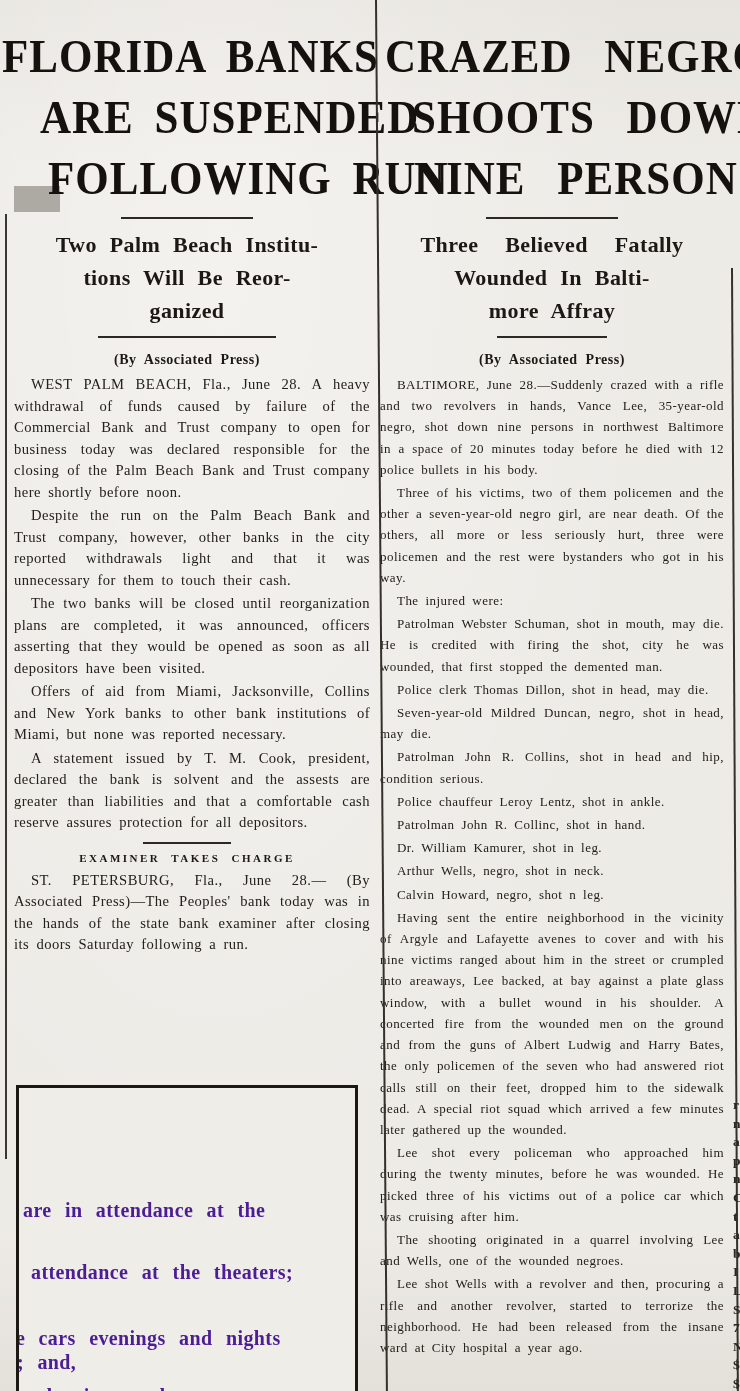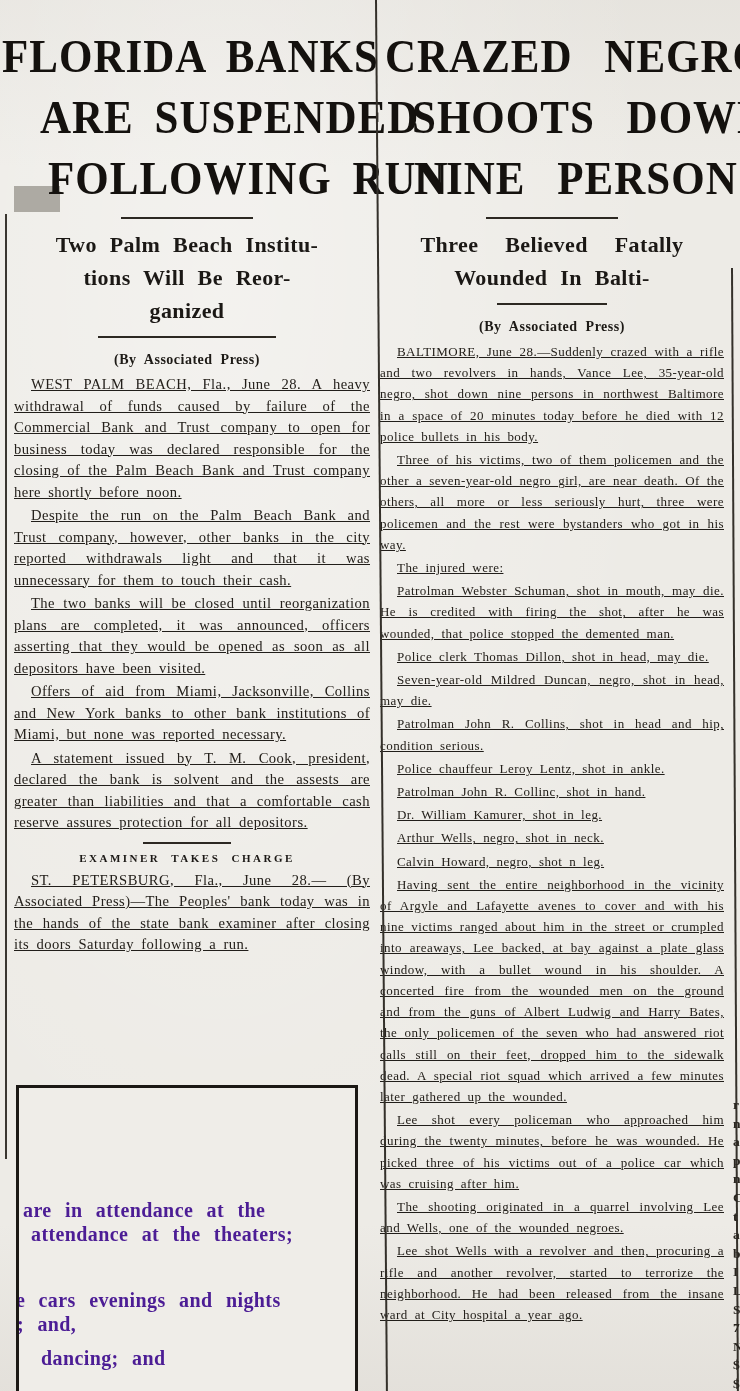--- a/index.html
+++ b/index.html
@@ -45,21 +45,21 @@
   .rule-b{width:178px;margin-top:9px;}
   .rule-c{width:110px;margin-top:9px;}
 
   .subhead{margin-top:9px;font-weight:700;color:#1b1815;}
   .subhead-line{font-size:22px;line-height:33px;text-align:center;word-spacing:7px;letter-spacing:.4px;}
   .col-right .subhead-line:nth-child(1){word-spacing:21px;}
 
   .byline{margin-top:14px;text-align:center;font-weight:700;font-size:14px;letter-spacing:.5px;word-spacing:4px;color:#1d1a16;}
 
   
-  .bodytext{margin-top:6px;text-decoration:underline;}
+  .bodytext{margin-top:6px;}
   .col-left .bodytext{padding-left:12px;width:356px;}
   .col-right .bodytext{width:344px;}
   .para{
     font-size:14.6px;line-height:21.5px;text-align:justify;
     text-indent:17px;letter-spacing:.45px;word-spacing:3.2px;
     margin:0 0 2px 0;color:#24201b;
   }
   .col-right .para{font-size:13px;line-height:21.2px;}
 
   
@@ -71,21 +71,21 @@
   
   .ad-box{
     position:absolute;left:16px;top:1085px;width:336px;height:330px;
     border:3px solid #1b1814;background:#efede8;overflow:hidden;
   }
   .ad-line{
     font-weight:700;font-size:20px;line-height:24px;color:#4c1d95;
     letter-spacing:.4px;word-spacing:8px;white-space:nowrap;padding-left:4px;
   }
   .ad-line:nth-child(1){margin-top:110px;}
-  .ad-line:nth-child(2){padding-left:12px;}
+  .ad-line:nth-child(2){margin-top:38px;padding-left:12px;}
   .ad-line:nth-child(3){margin-top:42px;padding-left:0;margin-left:-12px;}
   .ad-line:nth-child(4){margin-top:0px;margin-left:-12px;}
   .ad-line:nth-child(5){margin-top:10px;padding-left:22px;}
 
   
   .edge-strip{
     position:absolute;left:733px;top:1096px;width:12px;
     font-size:13.5px;font-weight:700;line-height:18.6px;color:#2a2620;
     overflow:hidden;letter-spacing:0;
   }
@@ -138,28 +138,29 @@
 <div class="col col-right">
   <div class="headline">
       <div class="hl-line">CRAZED NEGRO</div>
       <div class="hl-line">SHOOTS DOWN</div>
       <div class="hl-line">NINE PERSONS</div>
     </div>
   <div class="hrule rule-a"></div>
   <div class="subhead">
       <div class="subhead-line">Three Believed Fatally</div>
       <div class="subhead-line">Wounded In Balti-</div>
+      <div class="subhead-line">more Affray</div>
     </div>
   <div class="hrule rule-c"></div>
   <div class="byline">(By Associated Press)</div>
   <div class="bodytext">
       <p class="para">BALTIMORE, June 28.—Suddenly crazed with a rifle and two revolvers in hands, Vance Lee, 35-year-old negro, shot down nine persons in northwest Baltimore in a space of 20 minutes today before he died with 12 police bullets in his body.</p>
       <p class="para">Three of his victims, two of them policemen and the other a seven-year-old negro girl, are near death. Of the others, all more or less seriously hurt, three were policemen and the rest were bystanders who got in his way.</p>
       <p class="para">The injured were:</p>
-      <p class="para">Patrolman Webster Schuman, shot in mouth, may die. He is credited with firing the shot, after he was wounded, that police stopped the demented man.</p>
+      <p class="para">Patrolman Webster Schuman, shot in mouth, may die. He is credited with firing the shot, city he was wounded, that first stopped the demented man.</p>
       <p class="para">Police clerk Thomas Dillon, shot in head, may die.</p>
       <p class="para">Seven-year-old Mildred Duncan, negro, shot in head, may die.</p>
       <p class="para">Patrolman John R. Collins, shot in head and hip, condition serious.</p>
       <p class="para">Police chauffeur Leroy Lentz, shot in ankle.</p>
       <p class="para">Patrolman John R. Collinc, shot in hand.</p>
       <p class="para">Dr. William Kamurer, shot in leg.</p>
       <p class="para">Arthur Wells, negro, shot in neck.</p>
       <p class="para">Calvin Howard, negro, shot n leg.</p>
       <p class="para">Having sent the entire neighborhood in the vicinity of Argyle and Lafayette avenes to cover and with his nine victims ranged about him in the street or crumpled into areaways, Lee backed, at bay against a plate glass window, with a bullet wound in his shoulder. A concerted fire from the wounded men on the ground and from the guns of Albert Ludwig and Harry Bates, the only policemen of the seven who had answered riot calls still on their feet, dropped him to the sidewalk dead. A special riot squad which arrived a few minutes later gathered up the wounded.</p>
       <p class="para">Lee shot every policeman who approached him during the twenty minutes, before he was wounded. He picked three of his victims out of a police car which was cruising after him.</p>

